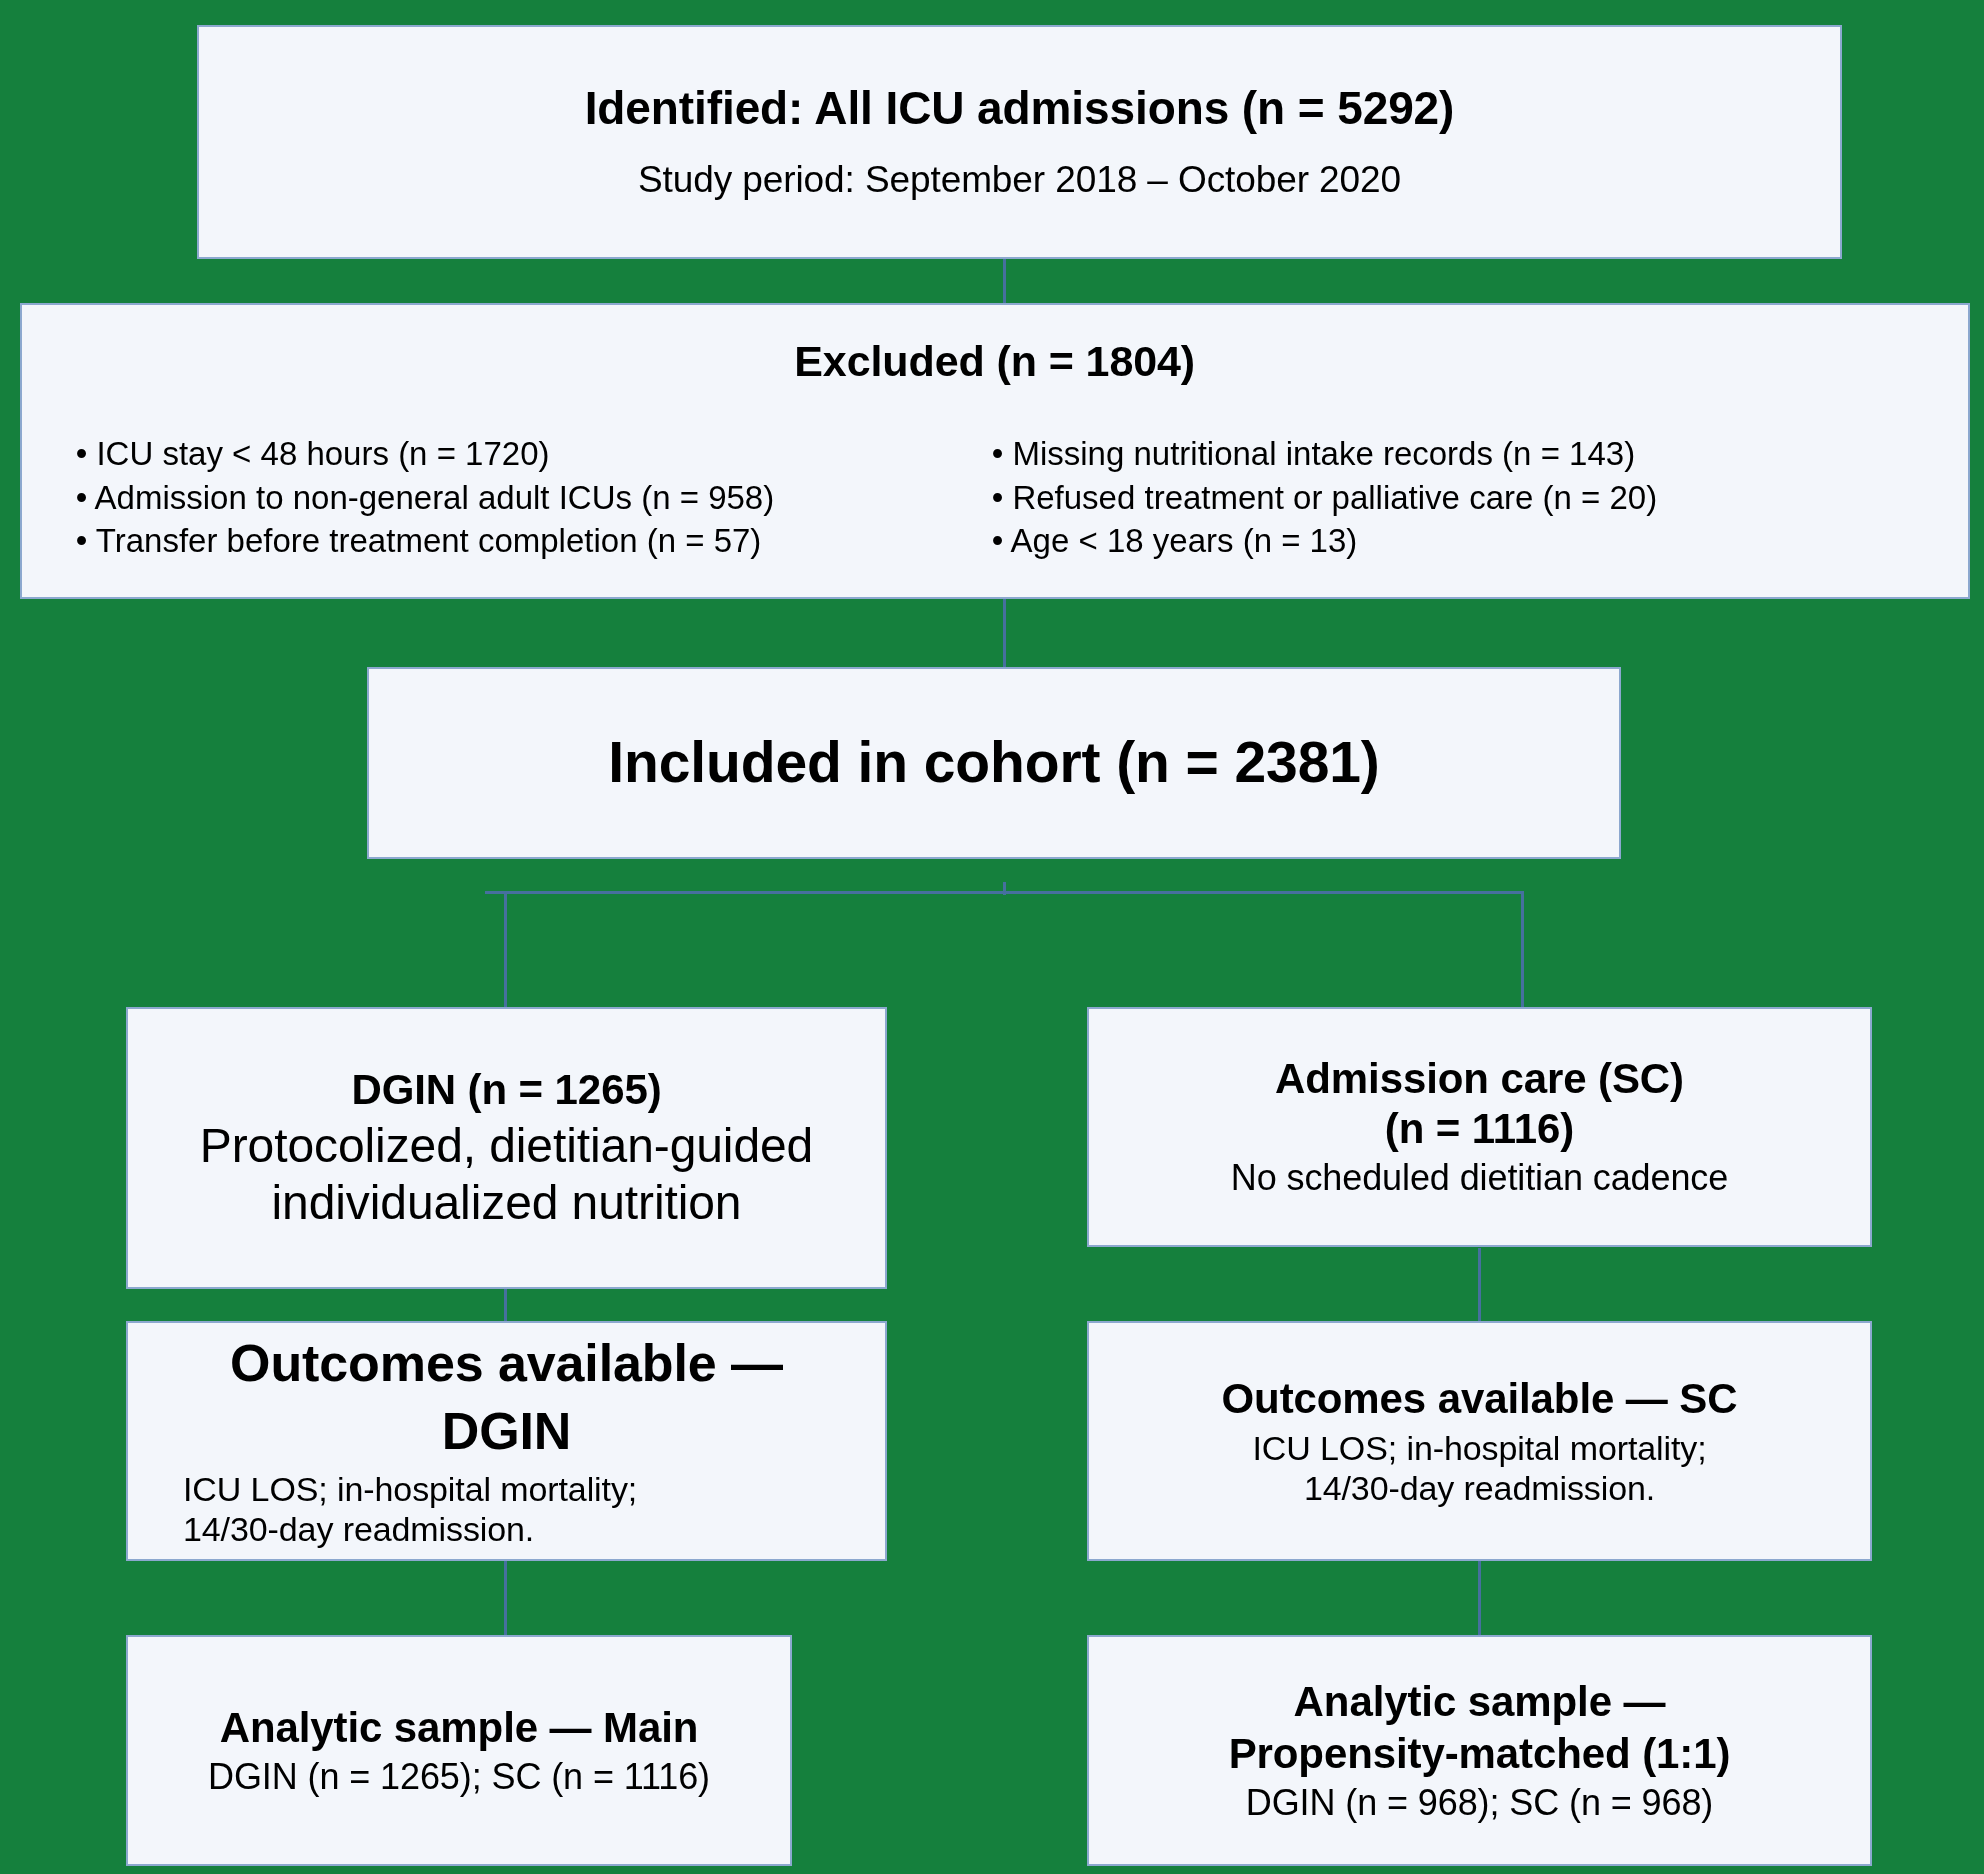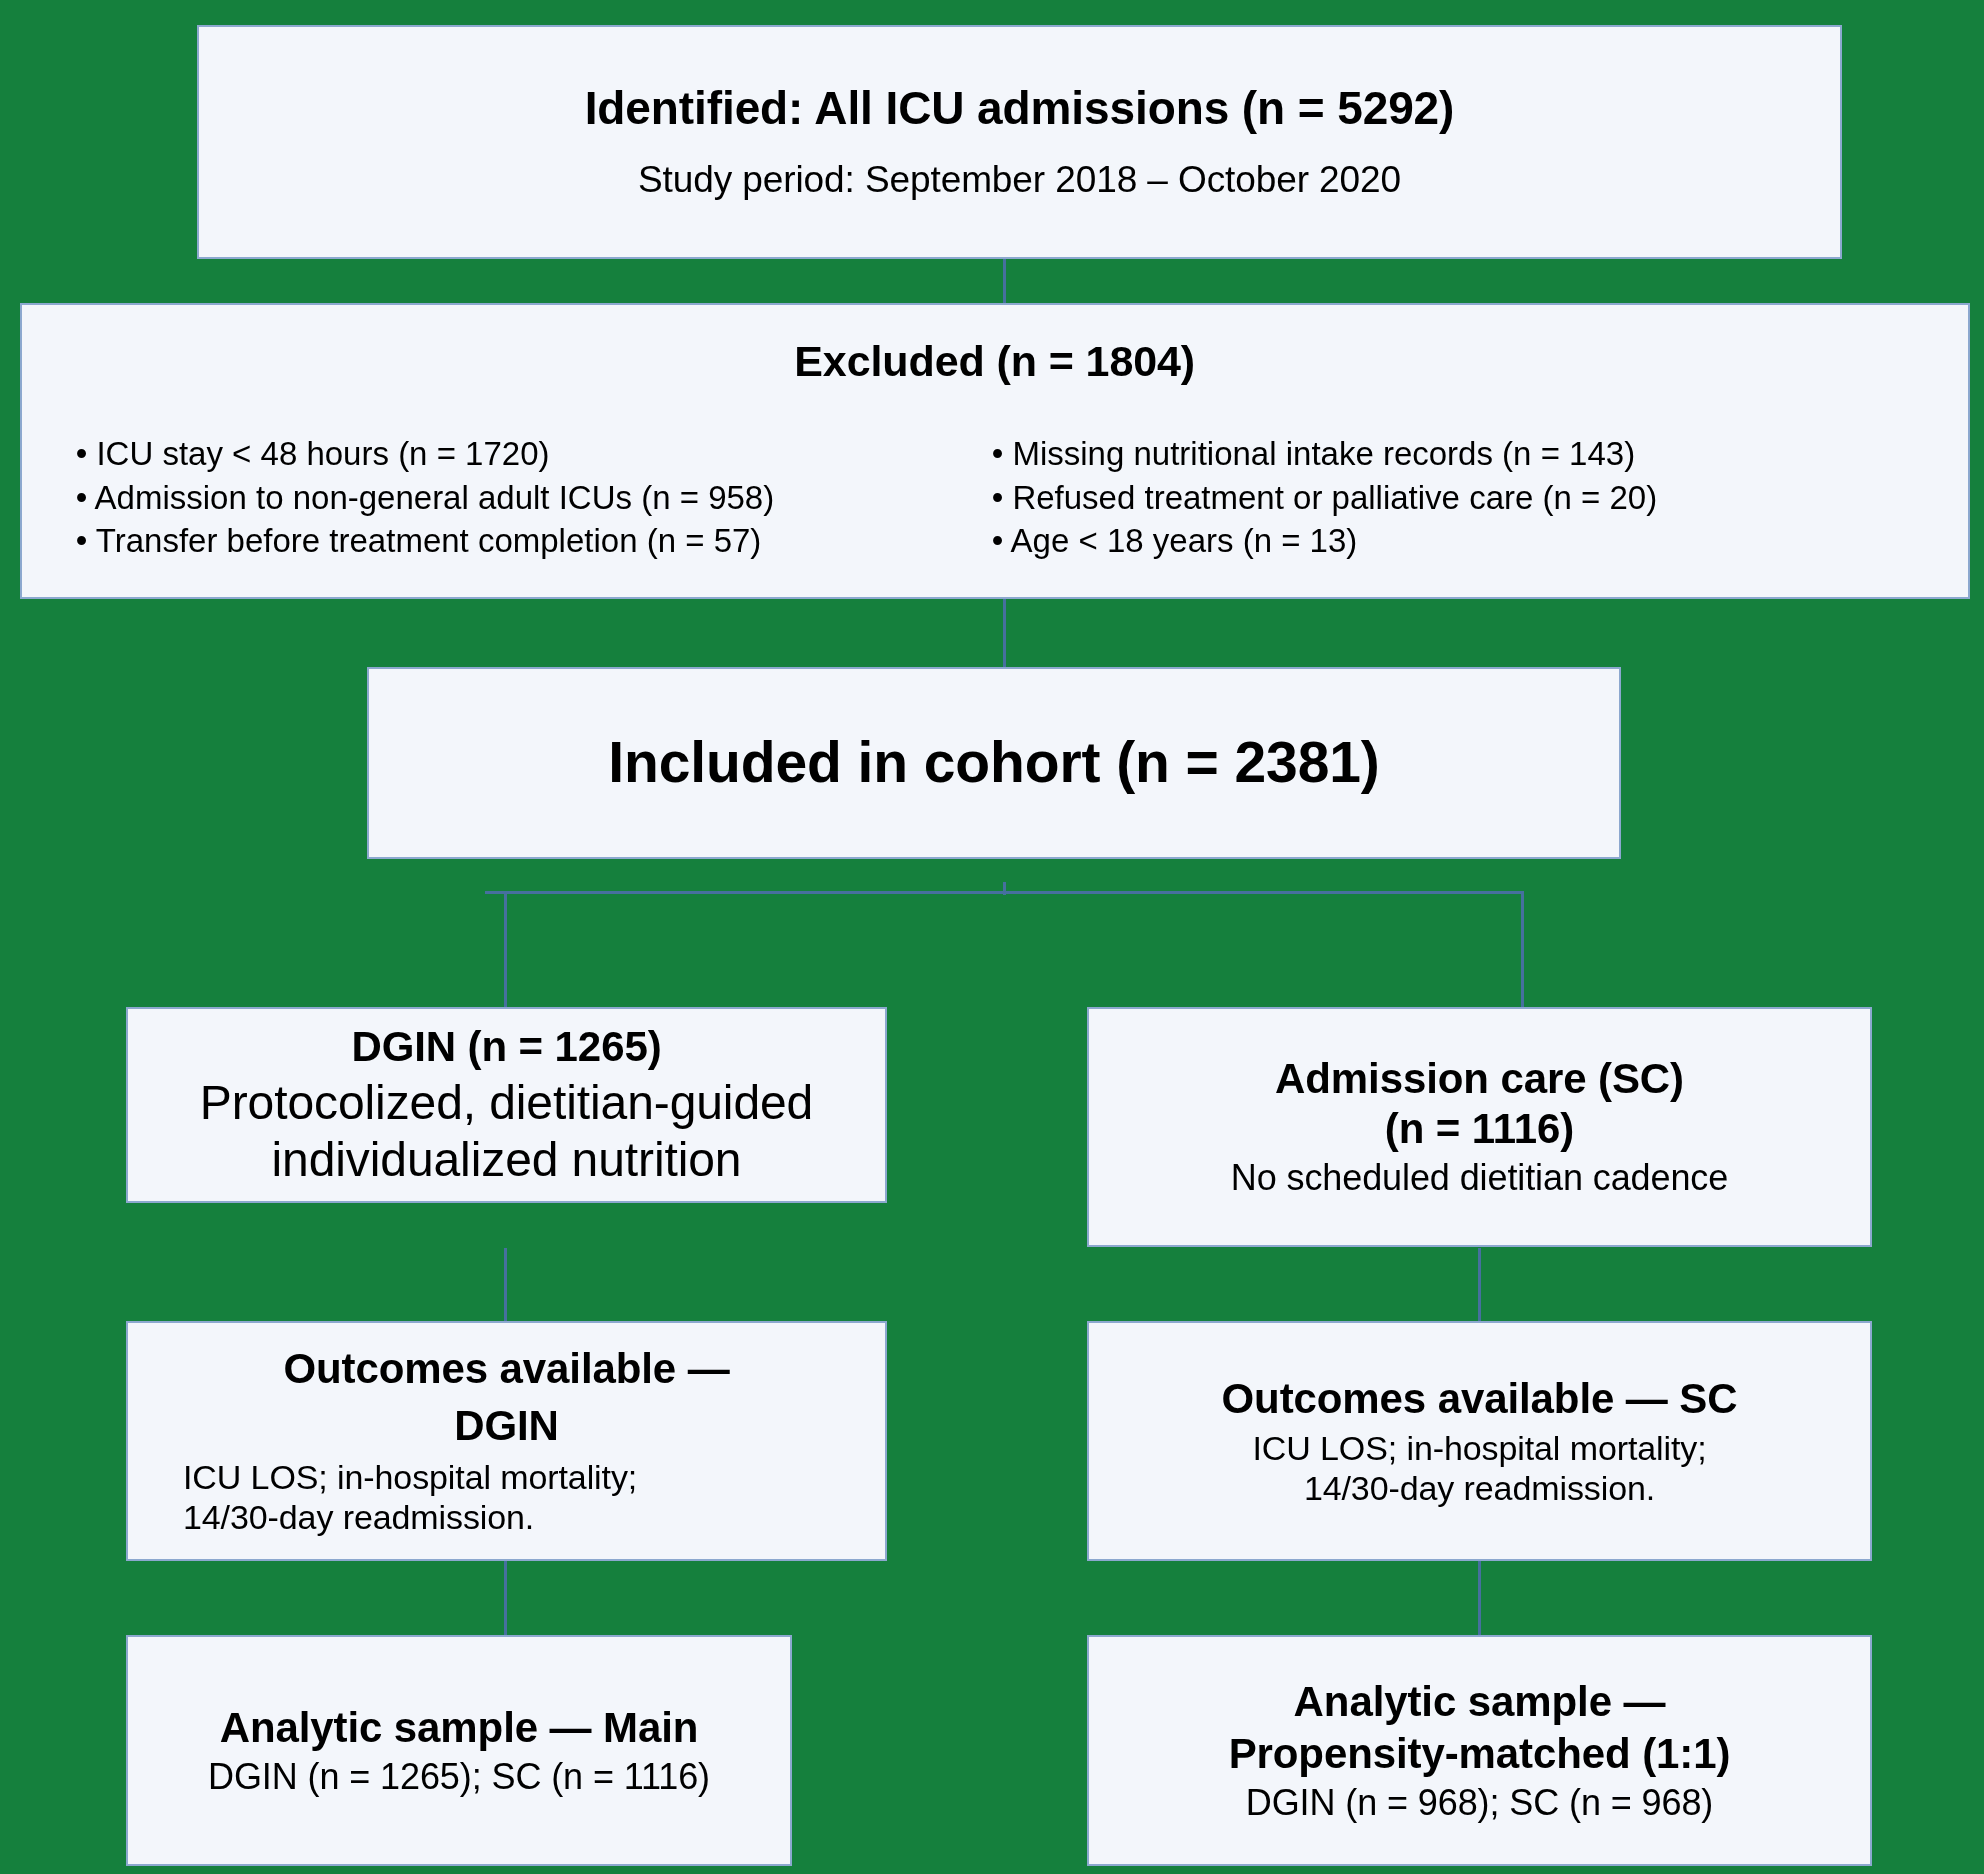--- a/index.html
+++ b/index.html
@@ -42,21 +42,21 @@
     position:absolute;
     background:#46709E;
     height:3.4px;
   }
 
   
   #box-identified{ left:197px;  top:24.6px;   width:1645px; height:234px; }
   #box-excluded{   left:19.7px;   top:303px;  width:1950px; height:296px; }
   #box-included{   left:367px;  top:667px; width:1254px; height:192px; }
 
-  #box-dgin{       left:126px;  top:1007px; width:761px; height:196px; }
+  #box-dgin{       left:126px;  top:1007px; width:761px; height:282px; }
   #box-sc{         left:1087px; top:1007px; width:785px; height:240px; }
   #box-out-dgin{   left:126px;  top:1321px; width:761px; height:240px; }
   #box-out-sc{     left:1087px; top:1321px; width:785px; height:240px; }
   #box-an-main{    left:126px;  top:1635px; width:666px; height:231px; }
   #box-an-psm{     left:1087px; top:1635px; width:785px; height:231px; }
 
   
   #box-identified .ttl{ font-size:46px; margin-bottom:22.7px; }
   #box-identified .sub{ font-size:37px; }
 
@@ -76,21 +76,21 @@
   #box-excluded ul{ margin:0; padding:0; }
 
   #box-included .ttl{ font-size:57px; }
 
   #box-dgin .ttl{ font-size:42px; margin-bottom:3.9px; }
   #box-dgin .sub{ font-size:48px; }
 
   #box-sc .ttl{ font-size:42px; }
   #box-sc .sub{ font-size:36px; margin-top:3.9px; }
 
-  #box-out-dgin .ttl{ font-size:42px; margin-bottom:6.9px; }
+  #box-out-dgin .ttl{ font-size:52px; margin-bottom:6.9px; }
   #box-out-dgin .sub{ font-size:34px; text-align:left; align-self:flex-start; margin-left:55px; }
 
   #box-out-sc .ttl{ font-size:42px; margin-bottom:4.9px; }
   #box-out-sc .sub{ font-size:34px; }
 
   #box-an-main .ttl{ font-size:42px; margin-bottom:3px; }
   #box-an-main .sub{ font-size:36px; }
 
   #box-an-psm .ttl{ font-size:42px; margin-bottom:3px; }
   #box-an-psm .sub{ font-size:36px; }

